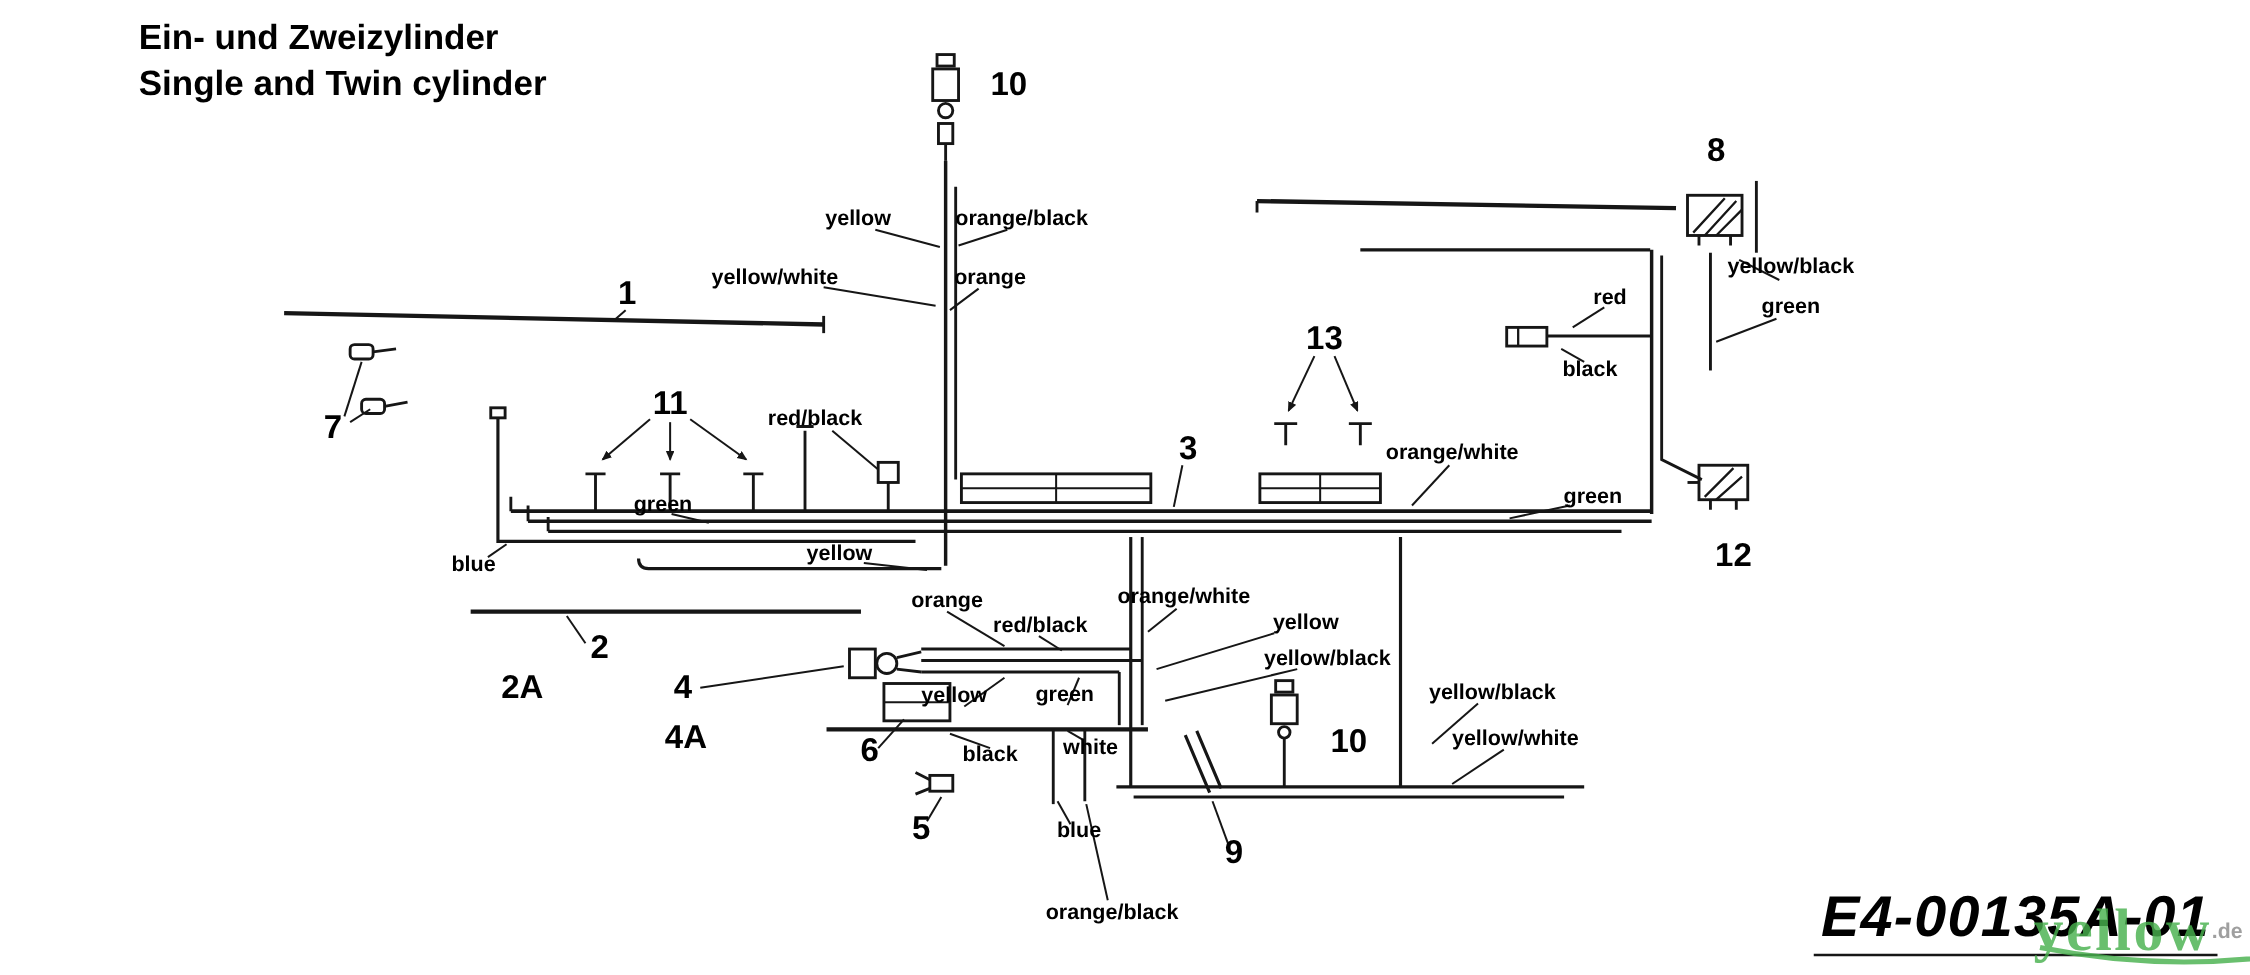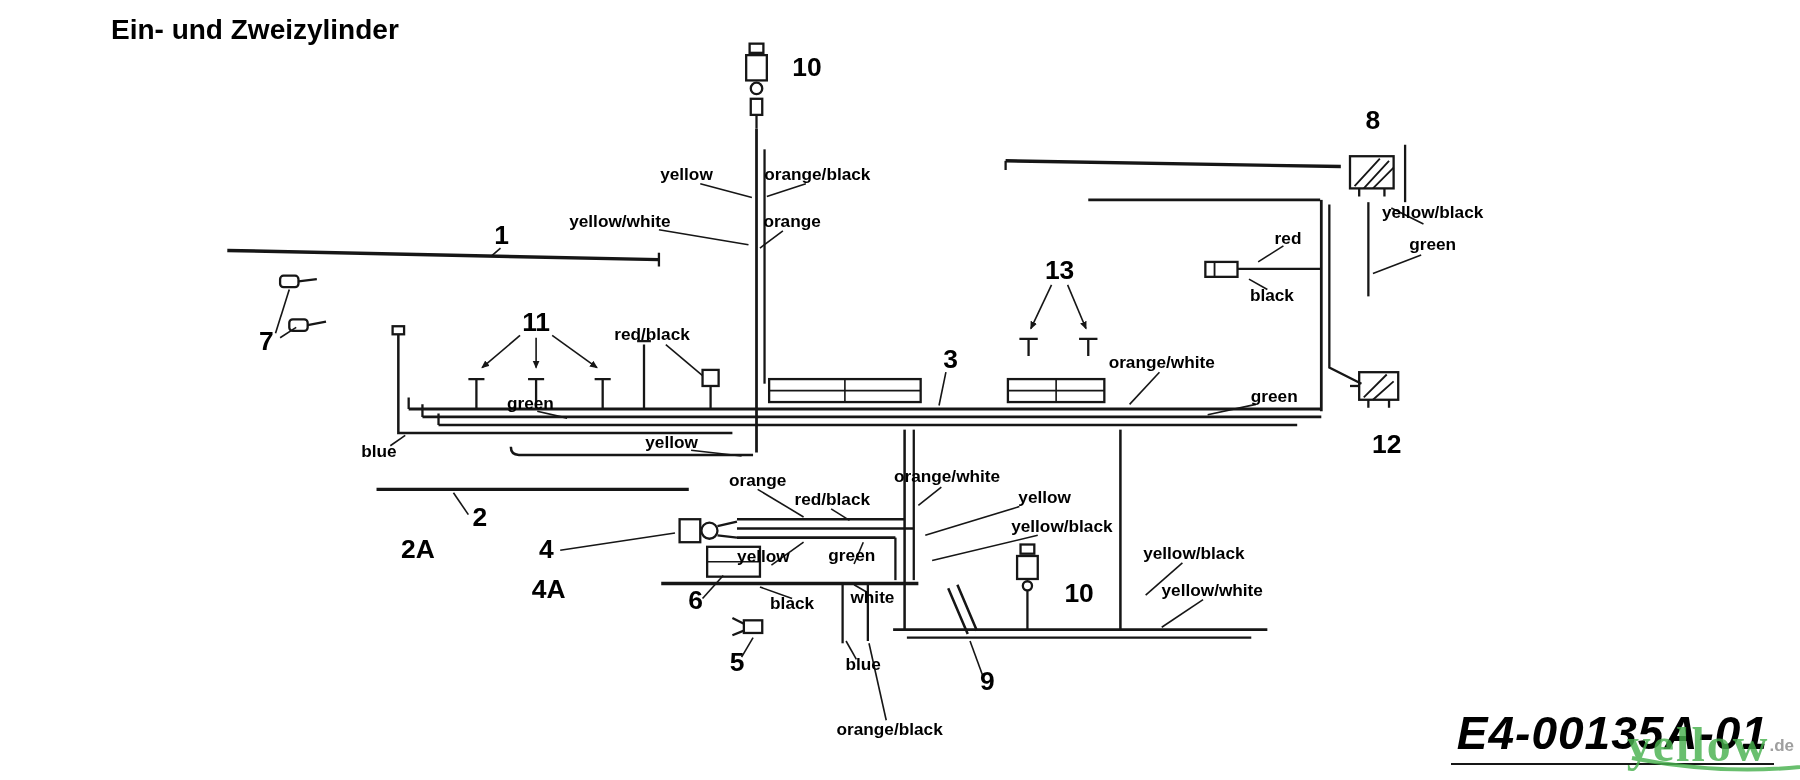--- a/index.html
+++ b/index.html
@@ -25,20 +25,21 @@
     font-family:"Liberation Serif",serif;
   }
   .watermark .tld{font-size:17px;color:#8a8a8a;letter-spacing:0;vertical-align:10px;font-family:"Liberation Sans",sans-serif;}
   .watermark svg{position:absolute;left:0;bottom:-6px;}
 </style>
 </head>
 <body>
 
 <div class="title-block">
   <div>Ein- und Zweizylinder</div>
+  <div>Single and Twin cylinder</div>
 </div>
 
 <svg id="diagram-svg" viewBox="0 0 1568 679" preserveAspectRatio="none" xmlns="http://www.w3.org/2000/svg">
   <defs>
     <marker id="arr" markerWidth="9" markerHeight="9" refX="6" refY="3" orient="auto" markerUnits="userSpaceOnUse">
       <path d="M0,0 L7,3 L0,6 Z" fill="#161616"></path>
     </marker>
   </defs>
 
   <g>

